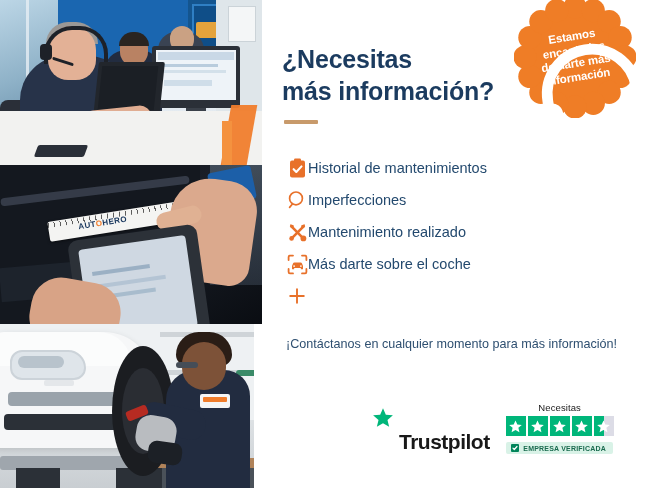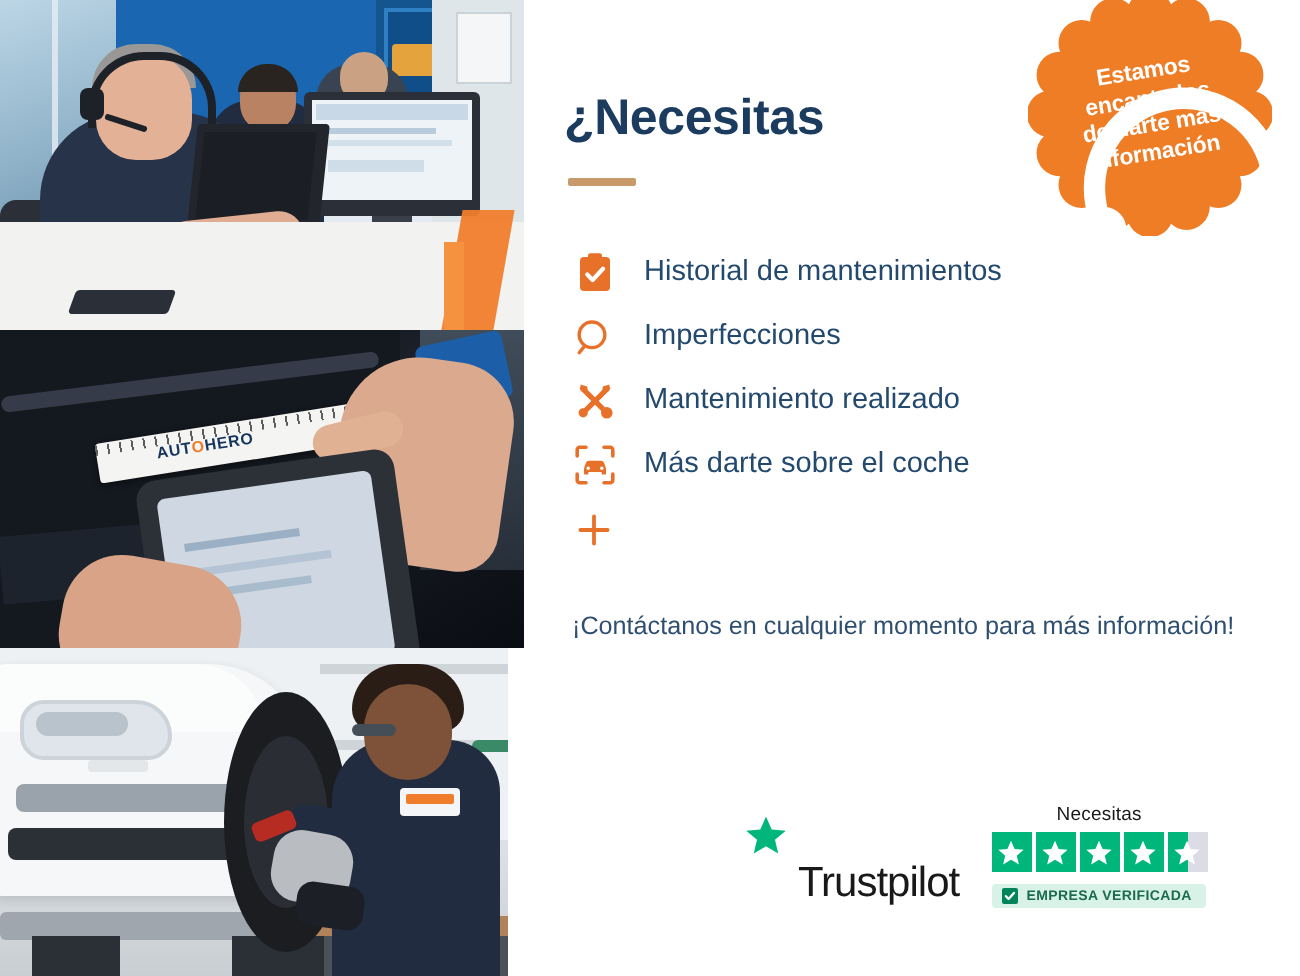--- a/index.html
+++ b/index.html
@@ -193,21 +193,20 @@
 
   
   ul.features{
     list-style:none;
     margin:28px 0 0 4px;
     padding:0;
   }
   ul.features li{
     display:flex;
     align-items:center;
-    gap:14px;
     height:32px;
     margin-bottom:0;
   }
   .f-icon{
     width:22px;height:22px;
     flex:0 0 22px;
     display:flex;align-items:center;justify-content:center;
   }
   .f-icon svg{display:block;}
   .f-label{
@@ -230,21 +229,21 @@
     position:absolute;
     left:110px;bottom:34px;
     display:flex;
     align-items:flex-end;
     gap:16px;
   }
   .tp-logo{display:flex;align-items:center;gap:5px;}
   .tp-logo-star{width:22px;height:22px;}
   .tp-logo-text{
     font-size:21px;
-    font-weight:normal;
+    font-weight:bold;
     color:#191919;
     letter-spacing:-.5px;
     margin-top:48px;
   }
   .tp-right{display:flex;flex-direction:column;align-items:center;gap:3px;}
   .tp-excelente{
     font-size:9.5px;
     color:#191919;
     letter-spacing:.1px;
   }
@@ -389,20 +388,21 @@
         <div class="p3-glove2"></div>
       <div class="p3-rightedge"></div>
     </div>
 
   </div>
 
   <div class="content">
 
     <h1 class="heading">
       <span>¿Necesitas</span><br>
+      <span>más información?</span>
     </h1>
     <div class="divider"></div>
 
     <div class="badge">
       <svg viewBox="0 0 100 100" aria-hidden="true">
         <g fill="#ef7d26">
           <circle cx="50" cy="50" r="40"></circle>
           <circle cx="50" cy="9" r="9.5"></circle>
           <circle cx="65" cy="12" r="9.5"></circle>
           <circle cx="78" cy="21" r="9.5"></circle>

